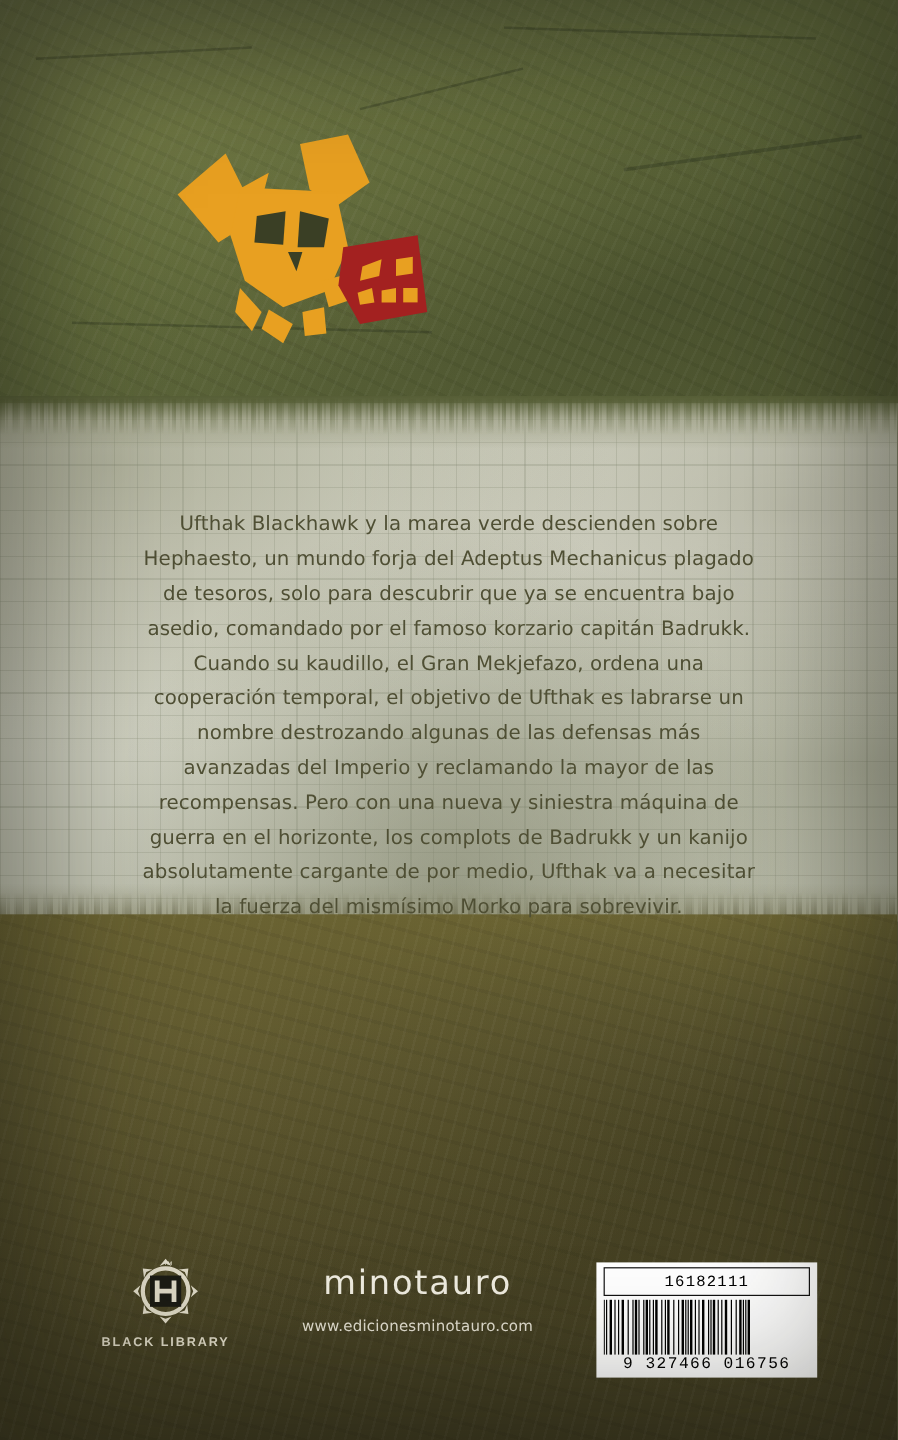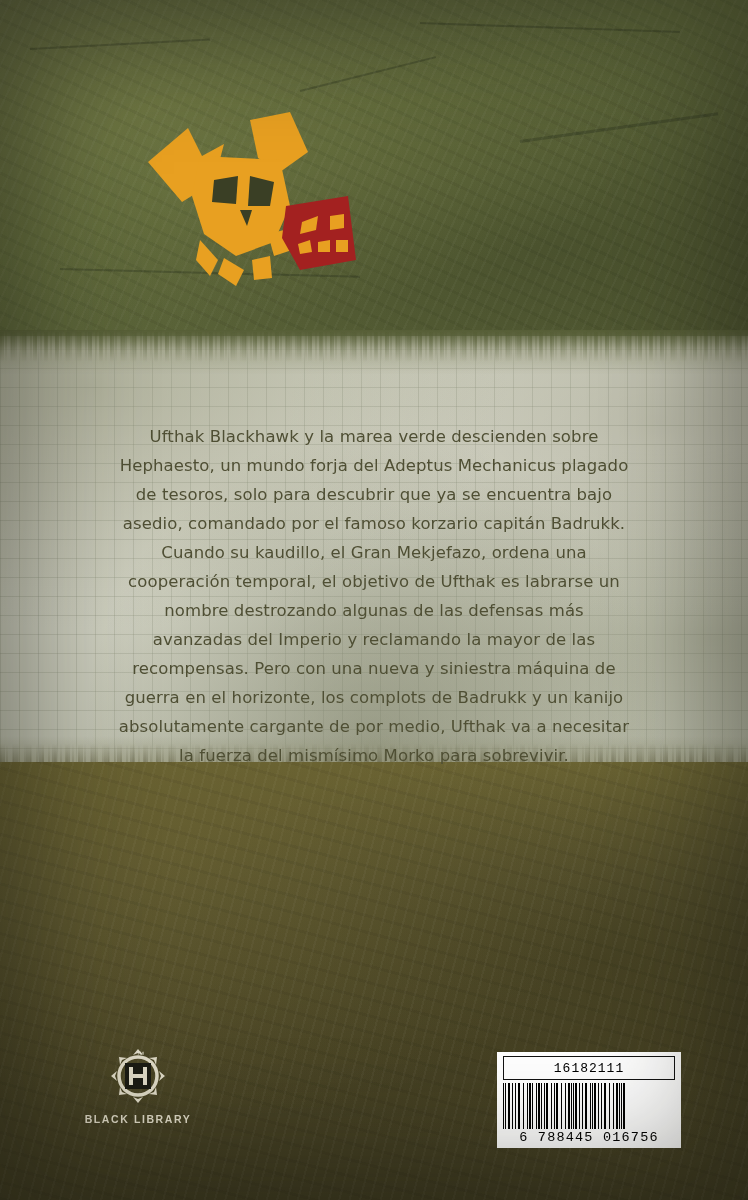--- a/index.html
+++ b/index.html
@@ -294,20 +294,24 @@
         </g>
         <circle cx="28" cy="28" r="19" fill="none" stroke="#ddd8c5" stroke-width="3.5"></circle>
         <rect x="15" y="15" width="26" height="26" fill="#1b1b14"></rect>
         <path d="M19 19 h4 v7 h10 v-7 h4 v18 h-4 v-7 h-10 v7 h-4 z" fill="#ddd8c5"></path>
       </svg>
       <span class="bl-tm">™</span>
     </div>
     <div class="bl-name">BLACK LIBRARY</div>
   </div>
 
+  <div class="pub">
+    <div class="pub-name">minotauro</div>
+    <div class="pub-url">www.edicionesminotauro.com</div>
+  </div>
 
   <div class="barcode-box">
     <div class="barcode-top">16182111</div>
     <div class="barcode-bars">
         <i style="width: 1px;"></i>
         <i style="width: 1px; background: transparent;"></i>
         <i style="width: 1px;"></i>
         <i style="width: 2px; background: transparent;"></i>
         <i style="width: 2px;"></i>
         <i style="width: 2px; background: transparent;"></i>
@@ -377,17 +381,17 @@
         <i style="width: 2px; background: transparent;"></i>
         <i style="width: 2px;"></i>
         <i style="width: 1px; background: transparent;"></i>
         <i style="width: 1px;"></i>
         <i style="width: 1px; background: transparent;"></i>
         <i style="width: 1px;"></i>
         <i style="width: 1px; background: transparent;"></i>
         <i style="width: 2px;"></i>
         <i style="width: 2px; background: transparent;"></i>
       </div>
-    <div class="barcode-num">6 788445 016756</div>
+    <div class="barcode-num">9 327466 016756</div>
   </div>
 
   <div class="vignette"></div>
 </div>
 
 </body></html>

